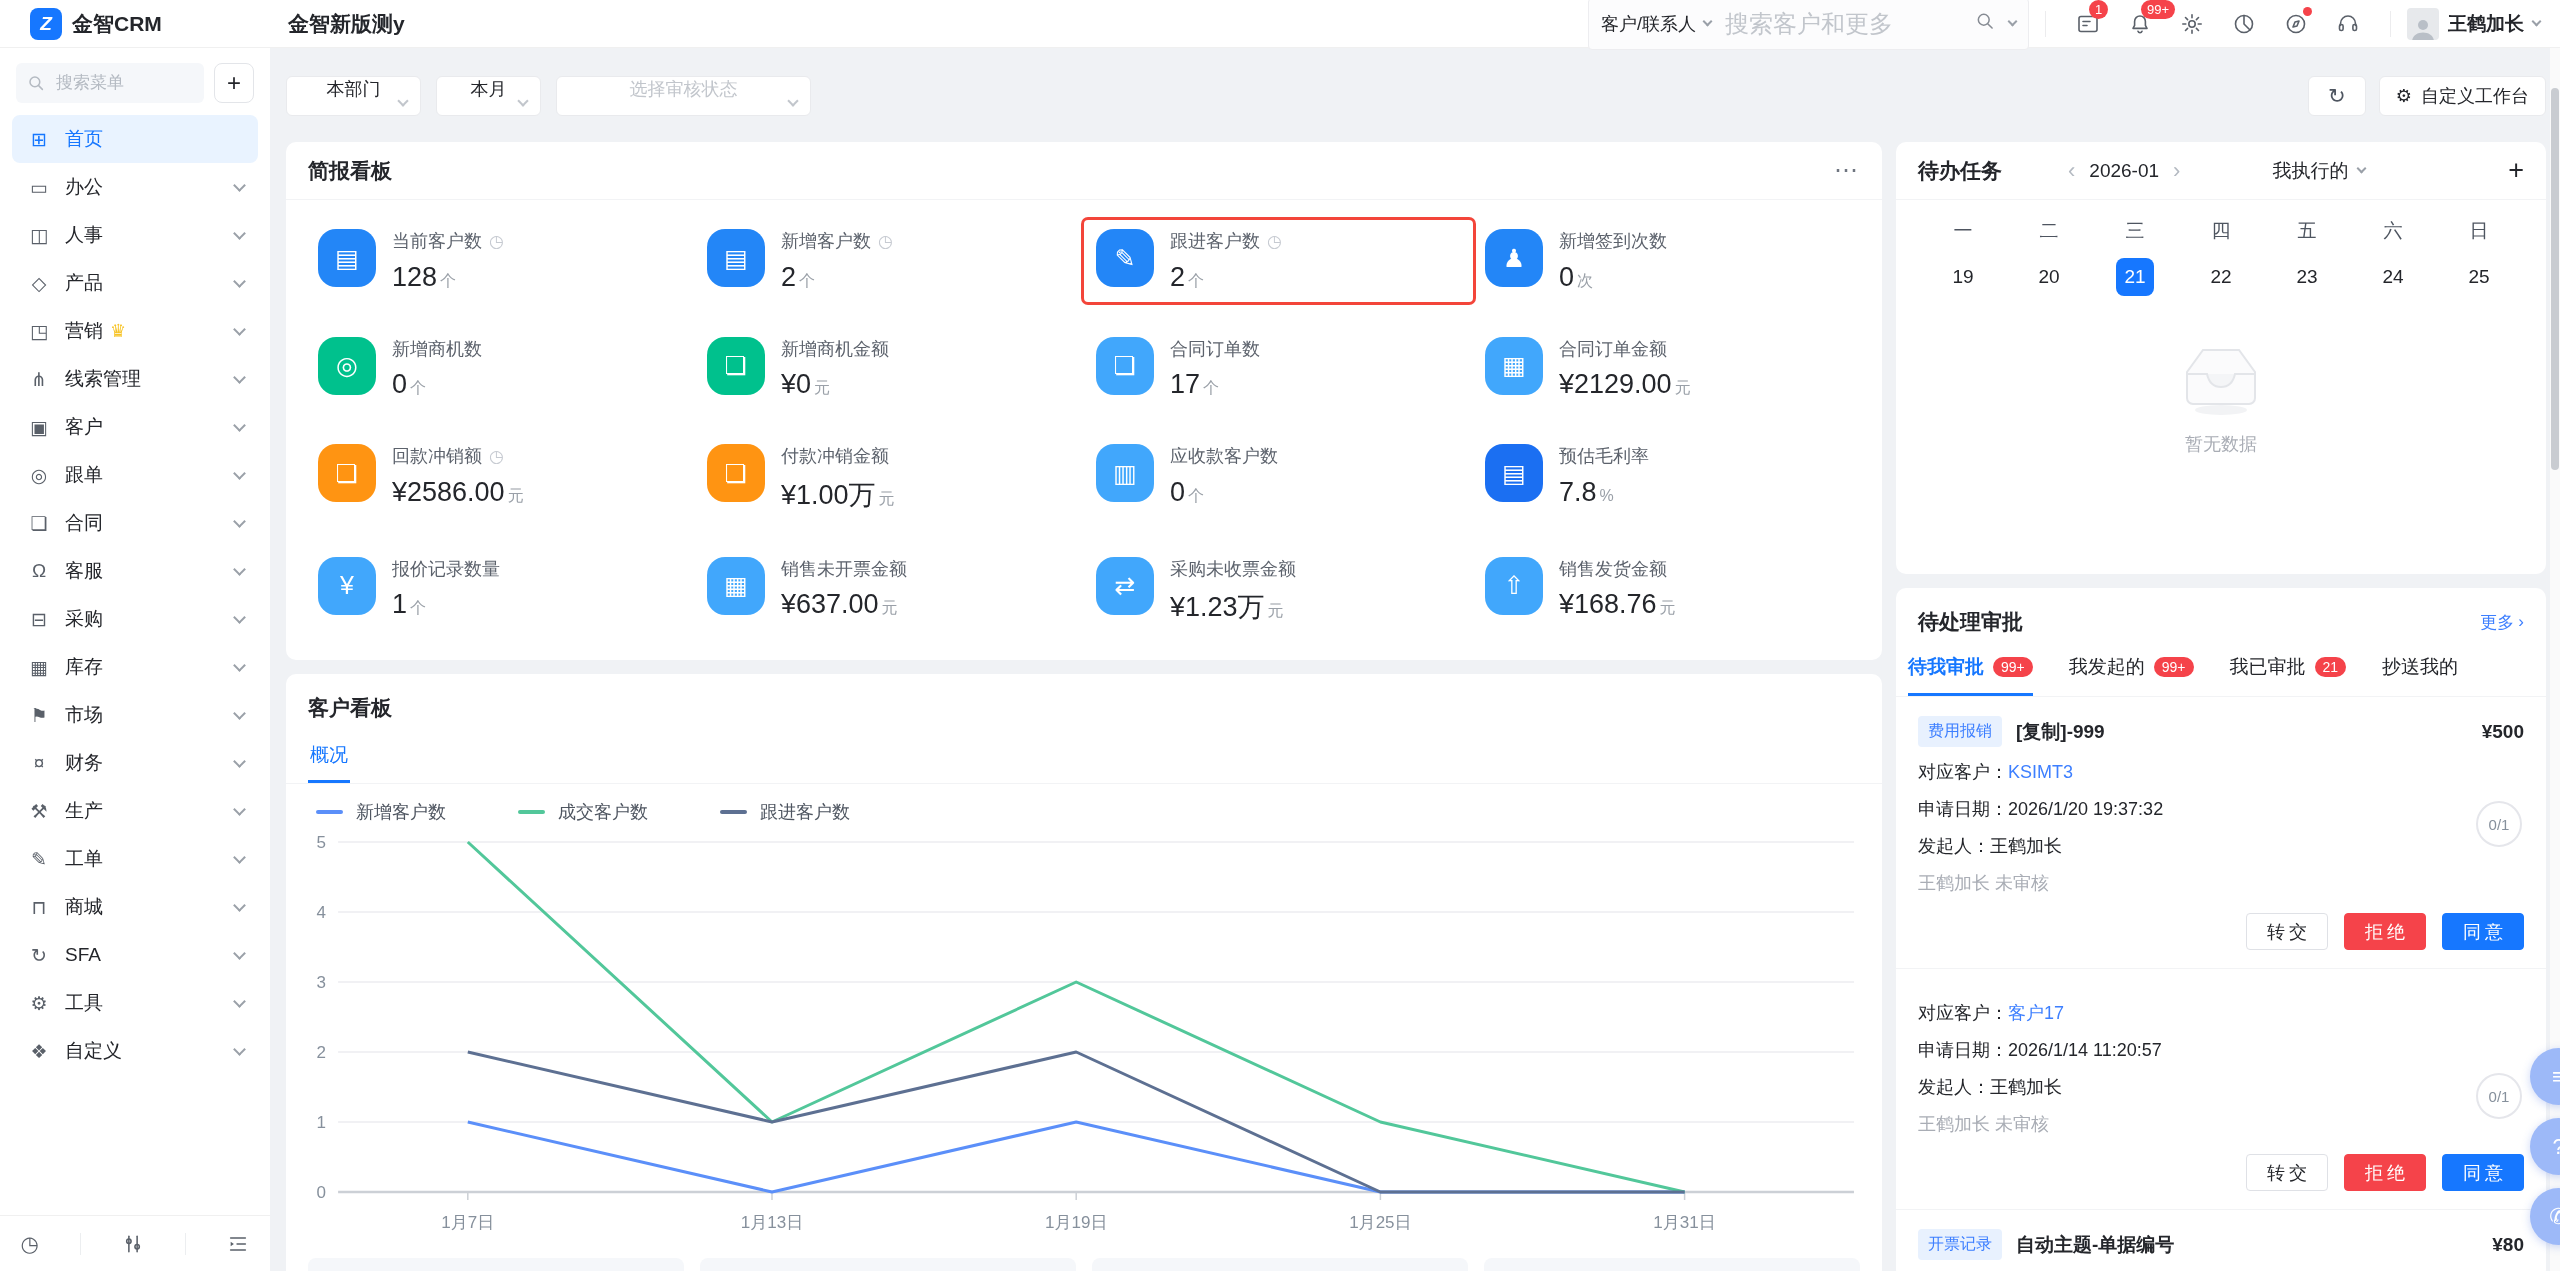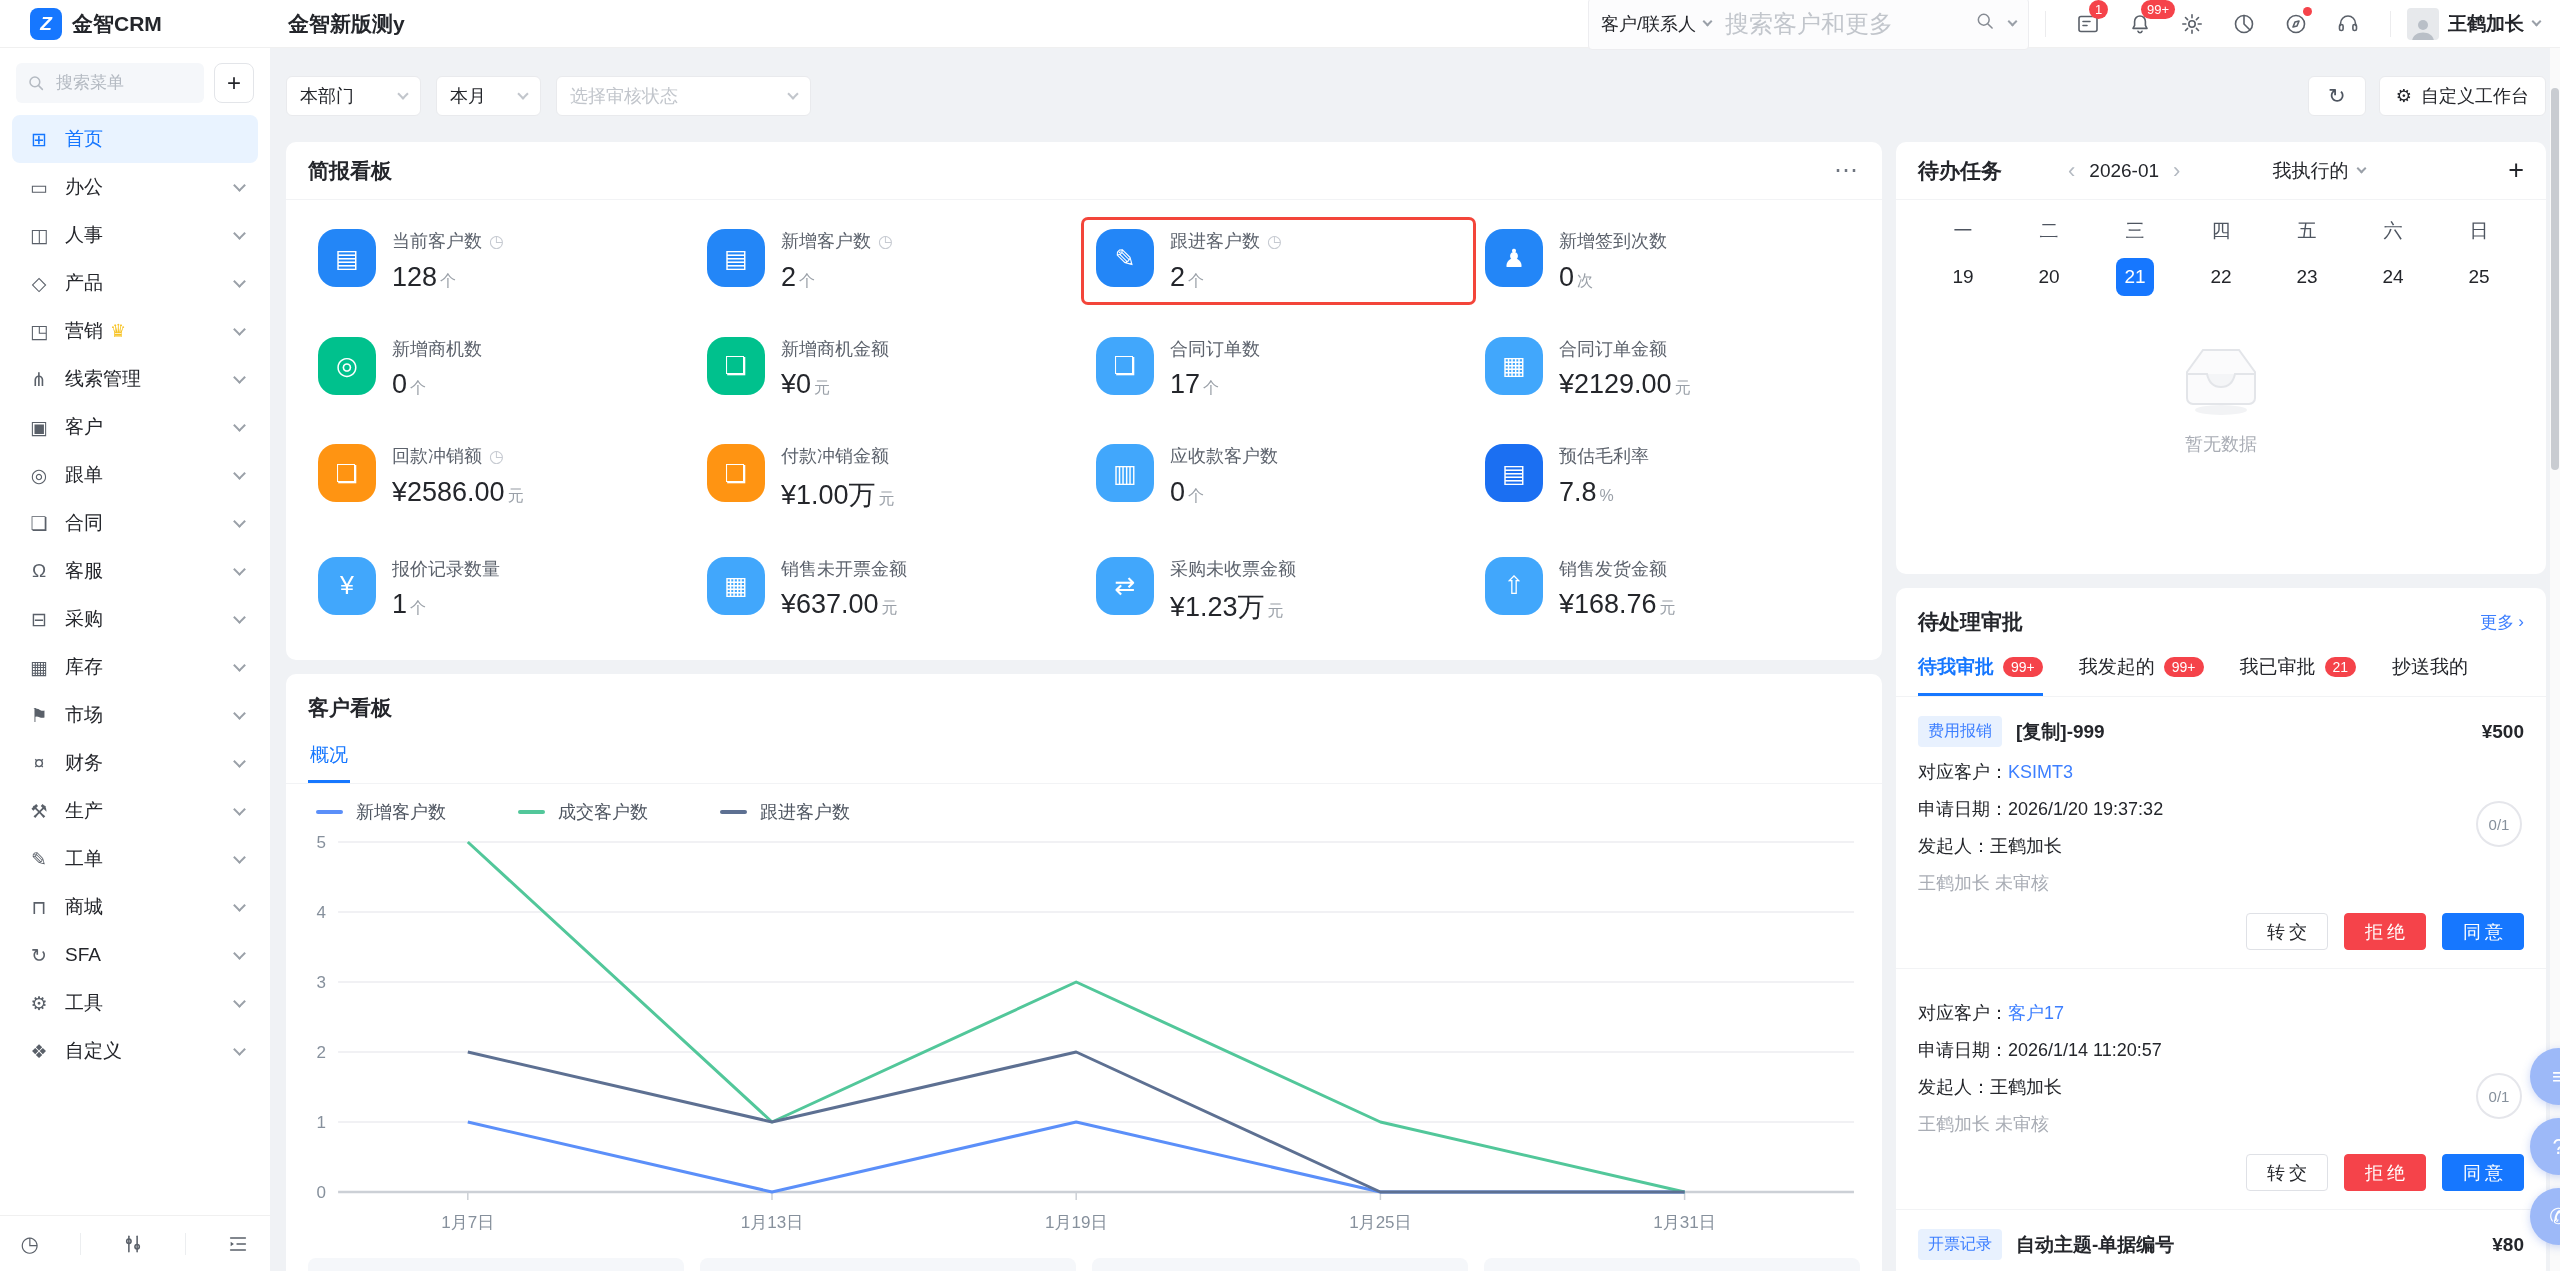--- a/index.html
+++ b/index.html
@@ -47,21 +47,21 @@
   .side-item.active .micon { color:#1677ff; }
   .side-item .chev { margin-left:auto; transform:rotate(45deg); }
   .crown { color:#f7c325; font-size:18px; margin-left:7px; }
   .side-footer { height:56px; flex:none; border-top:1px solid #f0f0f0; display:flex; align-items:center; justify-content:space-around; color:#5a6069; }
   .side-footer .sf-icon { font-size:21px; display:flex; align-items:center; cursor:pointer; }
   .side-footer svg { width:22px; height:22px; stroke:#5a6069; fill:none; stroke-width:1.7; stroke-linecap:round; }
   .sf-div { width:1px; height:22px; background:#eceef0; }
   
   .main { flex:1; padding:28px 14px 0 16px; overflow:hidden; }
   .filter-row { display:flex; align-items:center; margin-bottom:26px; }
-  .select { height:40px; background:#fff; border:1px solid #e9eaed; border-radius:6px; display:flex; align-items:center; padding:0 13px; margin-right:15px; font-size:18px; cursor:pointer; }
+  .select { height:40px; background:#fff; border:1px solid #e9eaed; border-radius:6px; display:flex; align-items:center; padding:0 13px; margin-right:15px; font-size:18px; cursor:pointer;flex-direction:column; }
   .select .chev { margin-left:auto; width:8px; height:8px; border-color:#c2c6cc; }
   .select.placeholder { color:#c2c6cc; }
   .w1 { width:135px; } .w2 { width:105px; } .w3 { width:255px; }
   .filter-spacer { flex:1; }
   .btn-refresh { width:58px; height:40px; background:#fff; border:1px solid #e9eaed; border-radius:6px; display:flex; align-items:center; justify-content:center; font-size:21px; color:#4e5560; cursor:pointer; }
   .btn-workbench { height:40px; background:#fff; border:1px solid #e9eaed; border-radius:6px; display:flex; align-items:center; gap:9px; padding:0 16px; margin-left:13px; font-size:18px; cursor:pointer; }
   .content-row { display:flex; gap:14px; align-items:flex-start; }
   .col-left { width:1596px; flex:none; display:flex; flex-direction:column; gap:14px; }
   .col-right { flex:1; display:flex; flex-direction:column; gap:14px; }
   .card { background:#fff; border-radius:10px; }
@@ -100,21 +100,21 @@
   .cal-week { color:#4e5560; font-size:19px; padding:12px 0 10px 0; }
   .date-cell { height:46px; display:flex; align-items:center; justify-content:center; font-size:19px; cursor:pointer; }
   .date-sel { width:38px; height:38px; background:#1677ff; color:#fff; border-radius:8px; display:flex; align-items:center; justify-content:center; }
   .expand-link { display:flex; align-items:center; justify-content:center; gap:9px; color:#1677ff; font-size:18px; padding:16px 0 18px 0; border-bottom:1px solid #f2f3f5; cursor:pointer; }
   .expand-link .chev { border-color:#1677ff; margin-top:-5px; }
   .todo-empty { display:flex; flex-direction:column; align-items:center; padding-top:42px; color:#a9adb5; font-size:18px; gap:14px; }
   
   .appr-card { flex:1; height:626px; overflow:hidden; position:relative; }
   .appr-head { display:flex; align-items:center; padding:20px 22px 0 22px; }
   .more-link { margin-left:auto; color:#3d7fff; font-size:17px; cursor:pointer; display:flex; align-items:center; gap:4px; }
-  .appr-tabs { display:flex; gap:36px; padding:18px 22px 0 22px; border-bottom:1px solid #f2f3f5; }
+  .appr-tabs { display:flex; gap:36px; padding:18px 22px 0 12px; border-bottom:1px solid #f2f3f5; }
   .appr-tab { padding-bottom:13px; font-size:19px; color:#24262b; display:flex; align-items:center; gap:9px; cursor:pointer; border-bottom:3px solid transparent; }
   .appr-tab.active { color:#1677ff; font-weight:700; border-bottom-color:#1677ff; }
   .tab-badge { background:#f5434a; color:#fff; border-radius:11px; font-size:14px; font-weight:400; padding:3px 8px; line-height:1; }
   .appr-item { padding:19px 22px 18px 22px; border-bottom:1px solid #f2f3f5; position:relative; }
   .appr-title-row { display:flex; align-items:center; gap:14px; cursor:pointer; }
   .appr-tag { background:#e8f1fe; color:#3d7fff; font-size:16px; padding:5px 10px; border-radius:4px; flex:none; }
   .appr-title { font-size:19px; font-weight:700; }
   .appr-amount { margin-left:auto; font-size:19px; font-weight:700; }
   .amount-red { color:#f5222d; }
   .appr-field { font-size:18px; margin-top:13px; }

